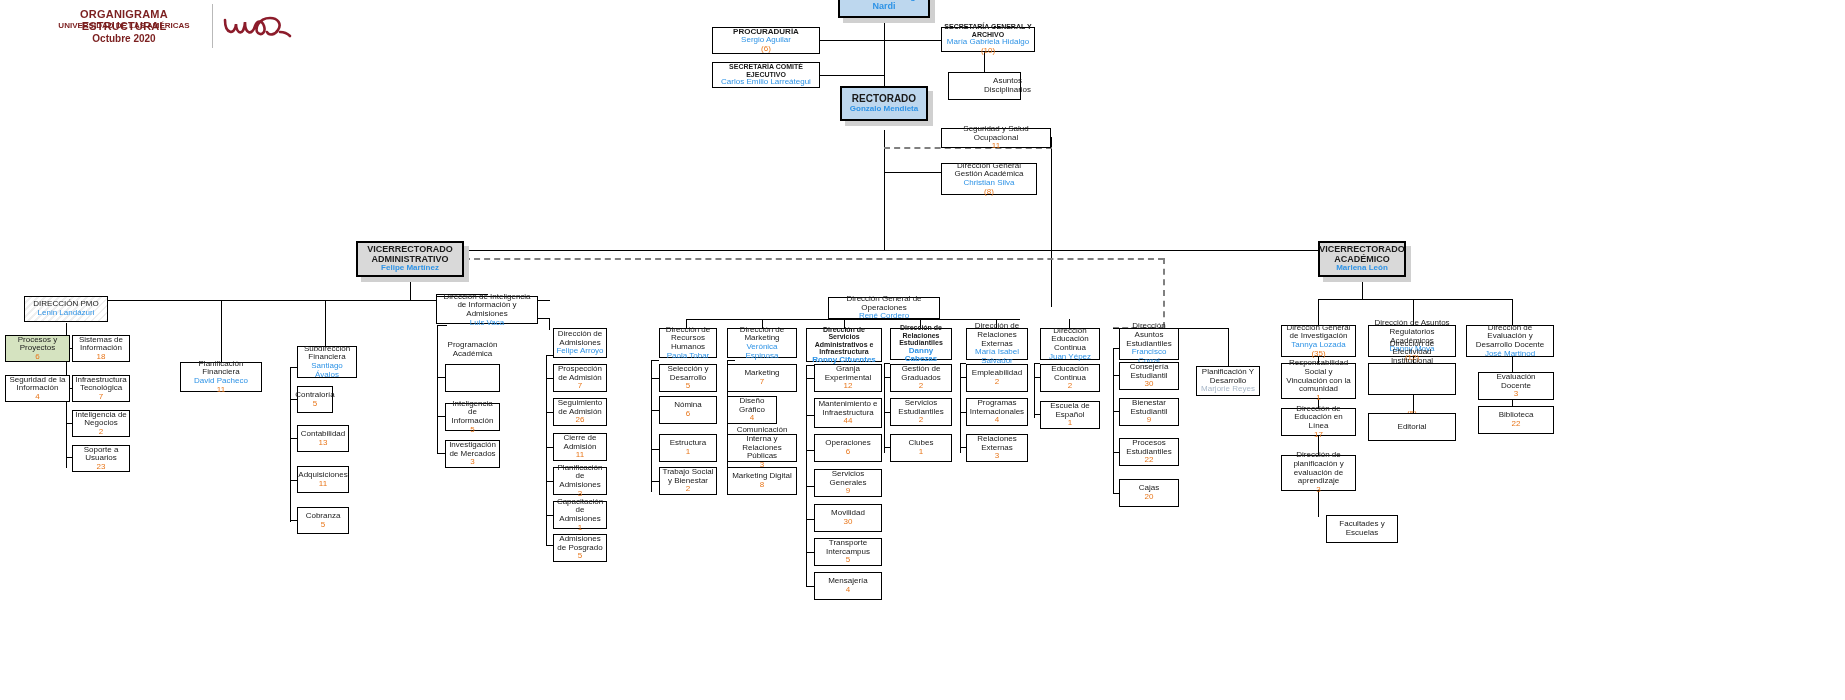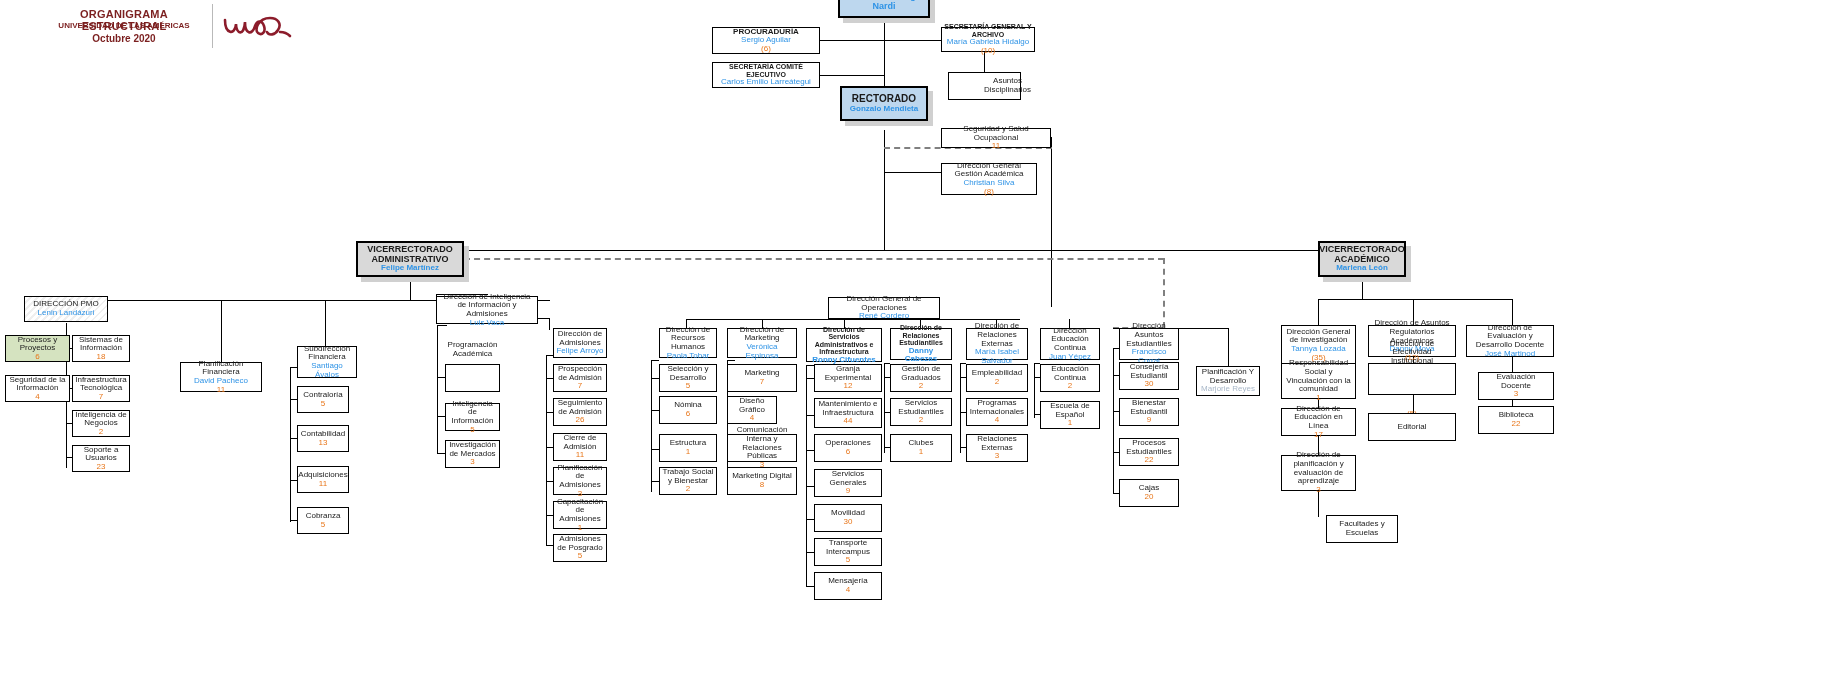--- a/index.html
+++ b/index.html
@@ -299,21 +299,21 @@
   <div class="node sz8" style="left:180px;top:362px;width:82px;height:30px;">
     <span class="t">Planificación Financiera</span>
     <span class="p">David Pacheco</span>
     <span class="n">11</span>
   </div>
 
   <div class="node sz8" style="left:297px;top:346px;width:60px;height:32px;">
     <span class="t">Subdirección Financiera</span>
     <span class="p">Santiago Ávalos</span>
   </div>
-  <div class="node sz8" style="left:297px;top:386px;width:52px;height:27px;">
+  <div class="node sz8" style="left:297px;top:386px;width:36px;height:27px;">
     <span class="t">Contraloría</span>
     <span class="n">5</span>
   </div>
   <div class="node sz8" style="left:297px;top:425px;width:52px;height:27px;">
     <span class="t">Contabilidad</span>
     <span class="n">13</span>
   </div>
   <div class="node sz8" style="left:297px;top:466px;width:52px;height:27px;">
     <span class="t">Adquisiciones</span>
     <span class="n">11</span>
@@ -515,21 +515,21 @@
   <div class="node sz8" style="left:1119px;top:479px;width:60px;height:28px;">
     <span class="t">Cajas</span>
     <span class="n">20</span>
   </div>
 
   <div class="node sz8 greyout" style="left:1196px;top:366px;width:64px;height:30px;">
     <span class="t">Planificación Y Desarrollo</span>
     <span class="p">Marjorie Reyes</span>
   </div>
 
-  <div class="node sz8" style="left:1281px;top:325px;width:75px;height:40px;">
+  <div class="node sz8" style="left:1281px;top:325px;width:75px;height:32px;">
     <span class="t">Dirección General de Investigación</span>
     <span>
         <span class="p" style="font-size:8px;">Tannya Lozada</span>
         <span class="n" style="font-size:8px;">(35)</span>
       </span>
   </div>
   <div class="node sz8" style="left:1281px;top:363px;width:75px;height:36px;">
     <span class="t">Responsabilidad Social y Vinculación con la comunidad</span>
     <span class="n">1</span>
   </div>

